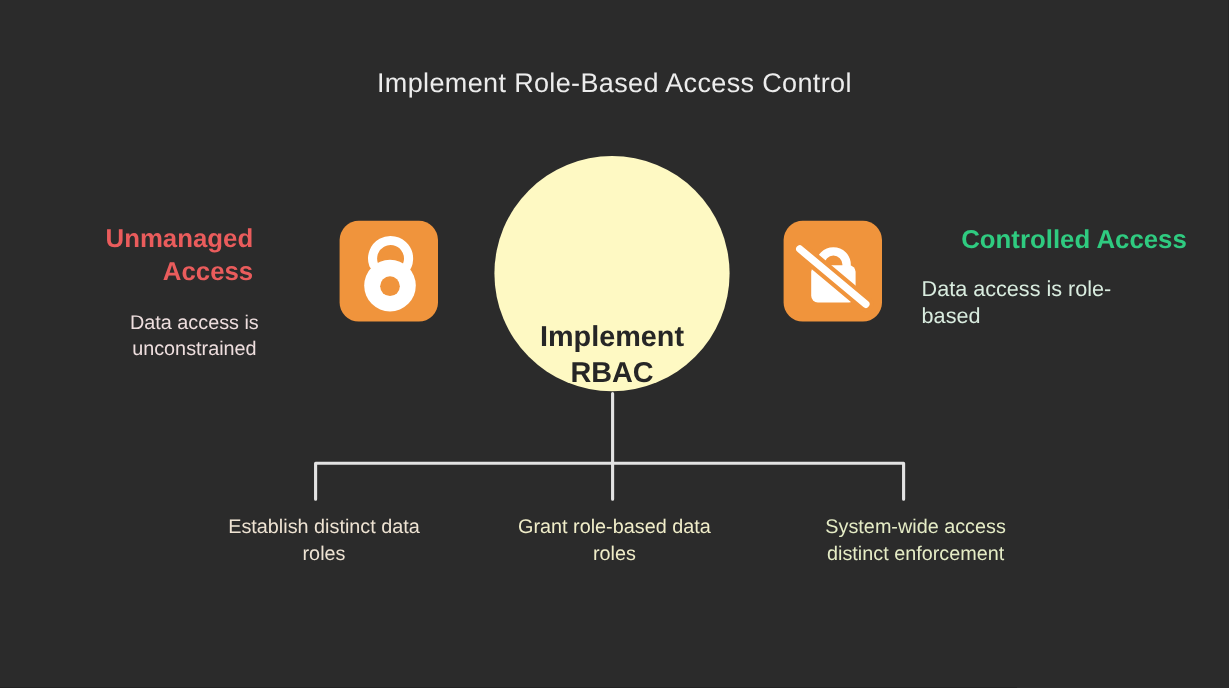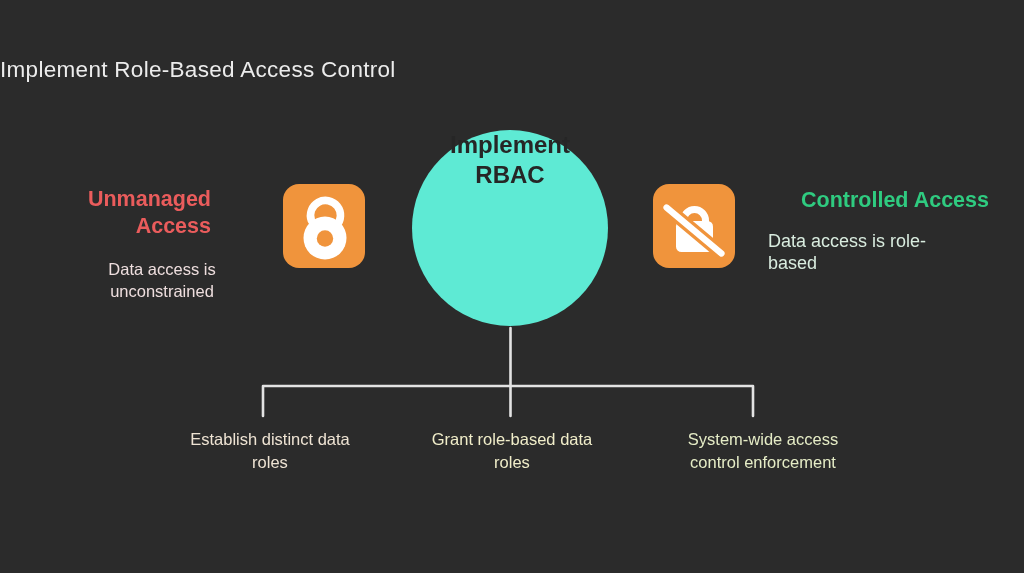--- a/index.html
+++ b/index.html
@@ -12,38 +12,38 @@
     height: 573px;
     background: #2b2b2b;
     overflow: hidden;
   }
 
   .diagram-title {
     position: absolute;
     top: 57px;
     left: 0;
     width: 100%;
-    text-align: left;
+    text-align: center;
     font-size: 22.5px;
     font-weight: normal;
     letter-spacing: 0.3px;
     color: #ececec;
   }
 
   
   .center-circle {
     position: absolute;
     left: 412px;
     top: 130px;
     width: 196px;
     height: 196px;
     border-radius: 50%;
-    background: #5eead4;
+    background: #fef9c3;
     display: flex;
-    align-items: flex-start;
+    align-items: flex-end;
     justify-content: center;
   }
   .center-circle .label {
     width: 140px;
     text-align: center;
     font-size: 24px;
     font-weight: bold;
     line-height: 30px;
     color: #262626;
   }
@@ -170,15 +170,15 @@
         <line x1="13.5" y1="23.5" x2="68.5" y2="69.5" stroke="#ffffff" stroke-width="6.2" stroke-linecap="round"></line>
       </svg>
     </span>
   </div>
 
   <div class="controlled-heading">Controlled Access</div>
   <div class="controlled-desc">Data access is role-based</div>
 
   <div class="branch-label b1">Establish distinct data roles</div>
   <div class="branch-label b2">Grant role-based data roles</div>
-  <div class="branch-label b3">System-wide access control enforcement</div>
+  <div class="branch-label b3">System-wide access distinct enforcement</div>
 
 </div>
 
 </body></html>

